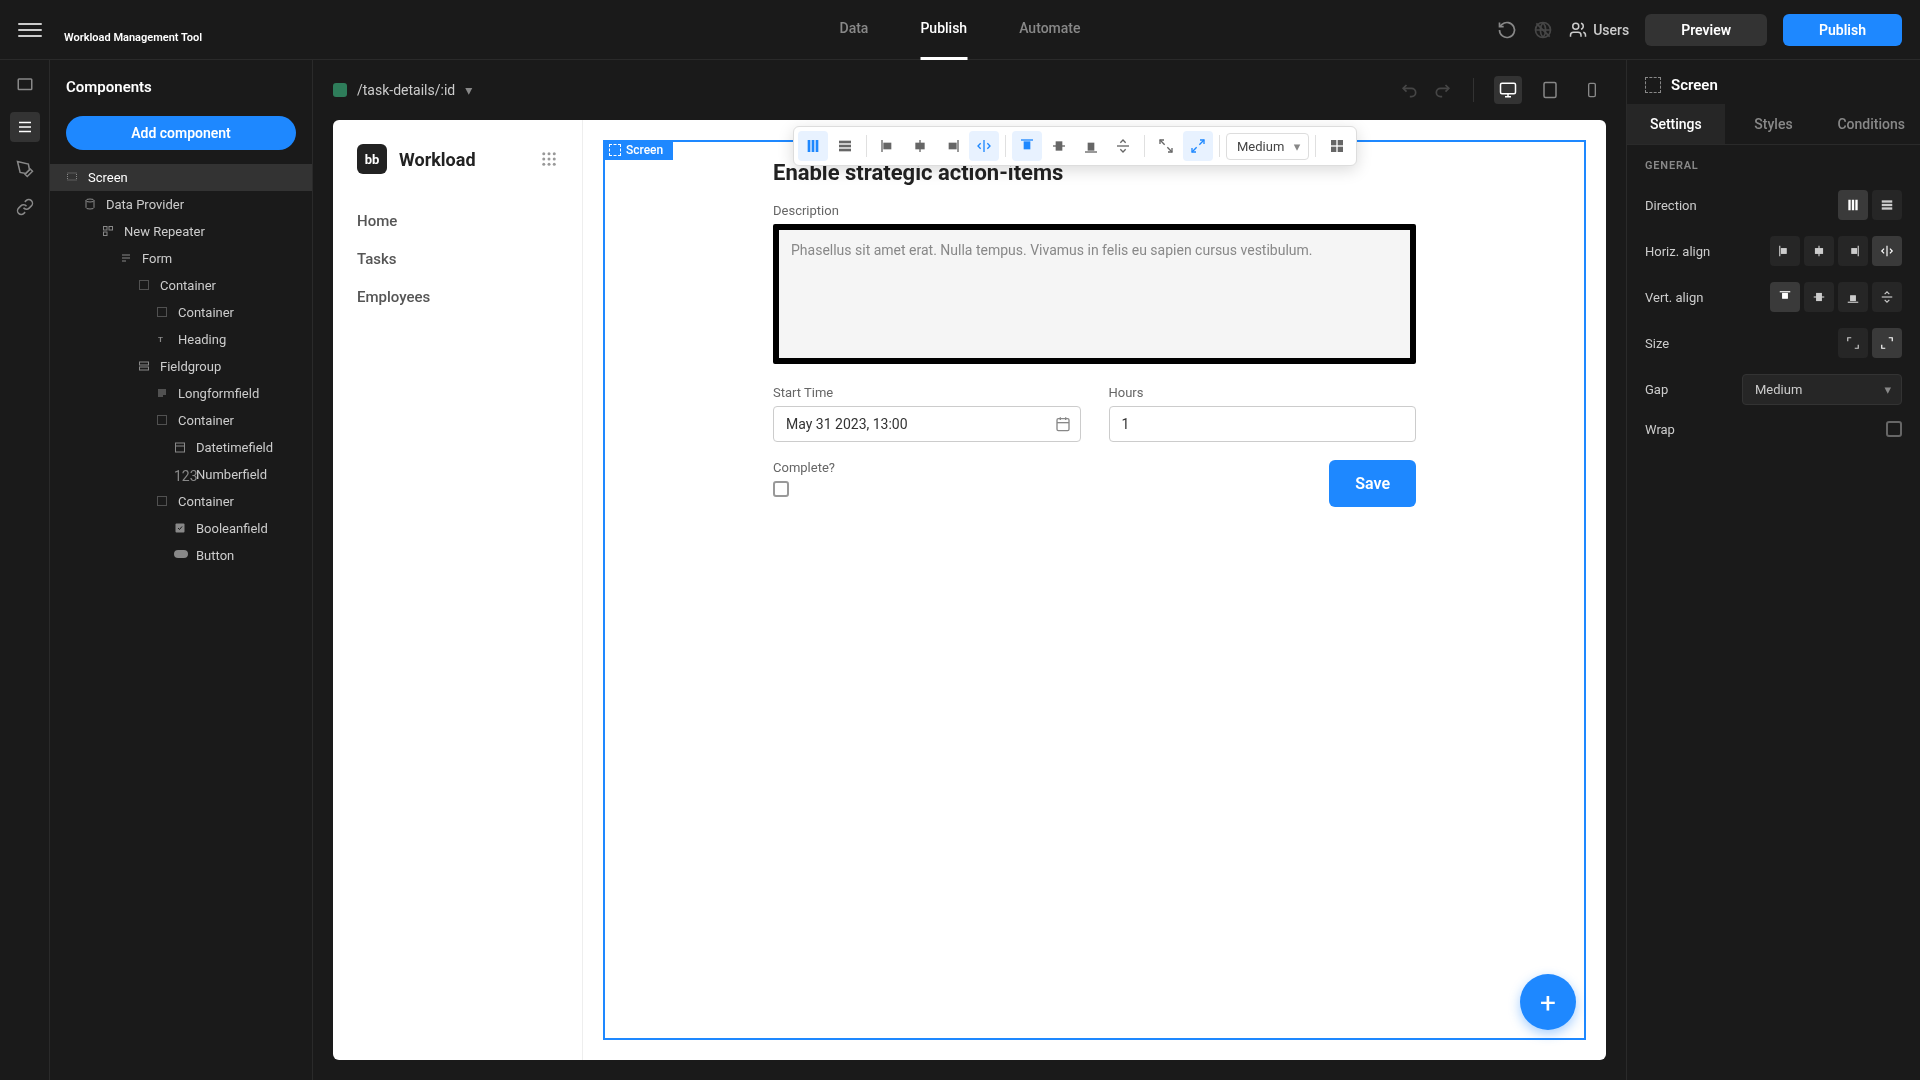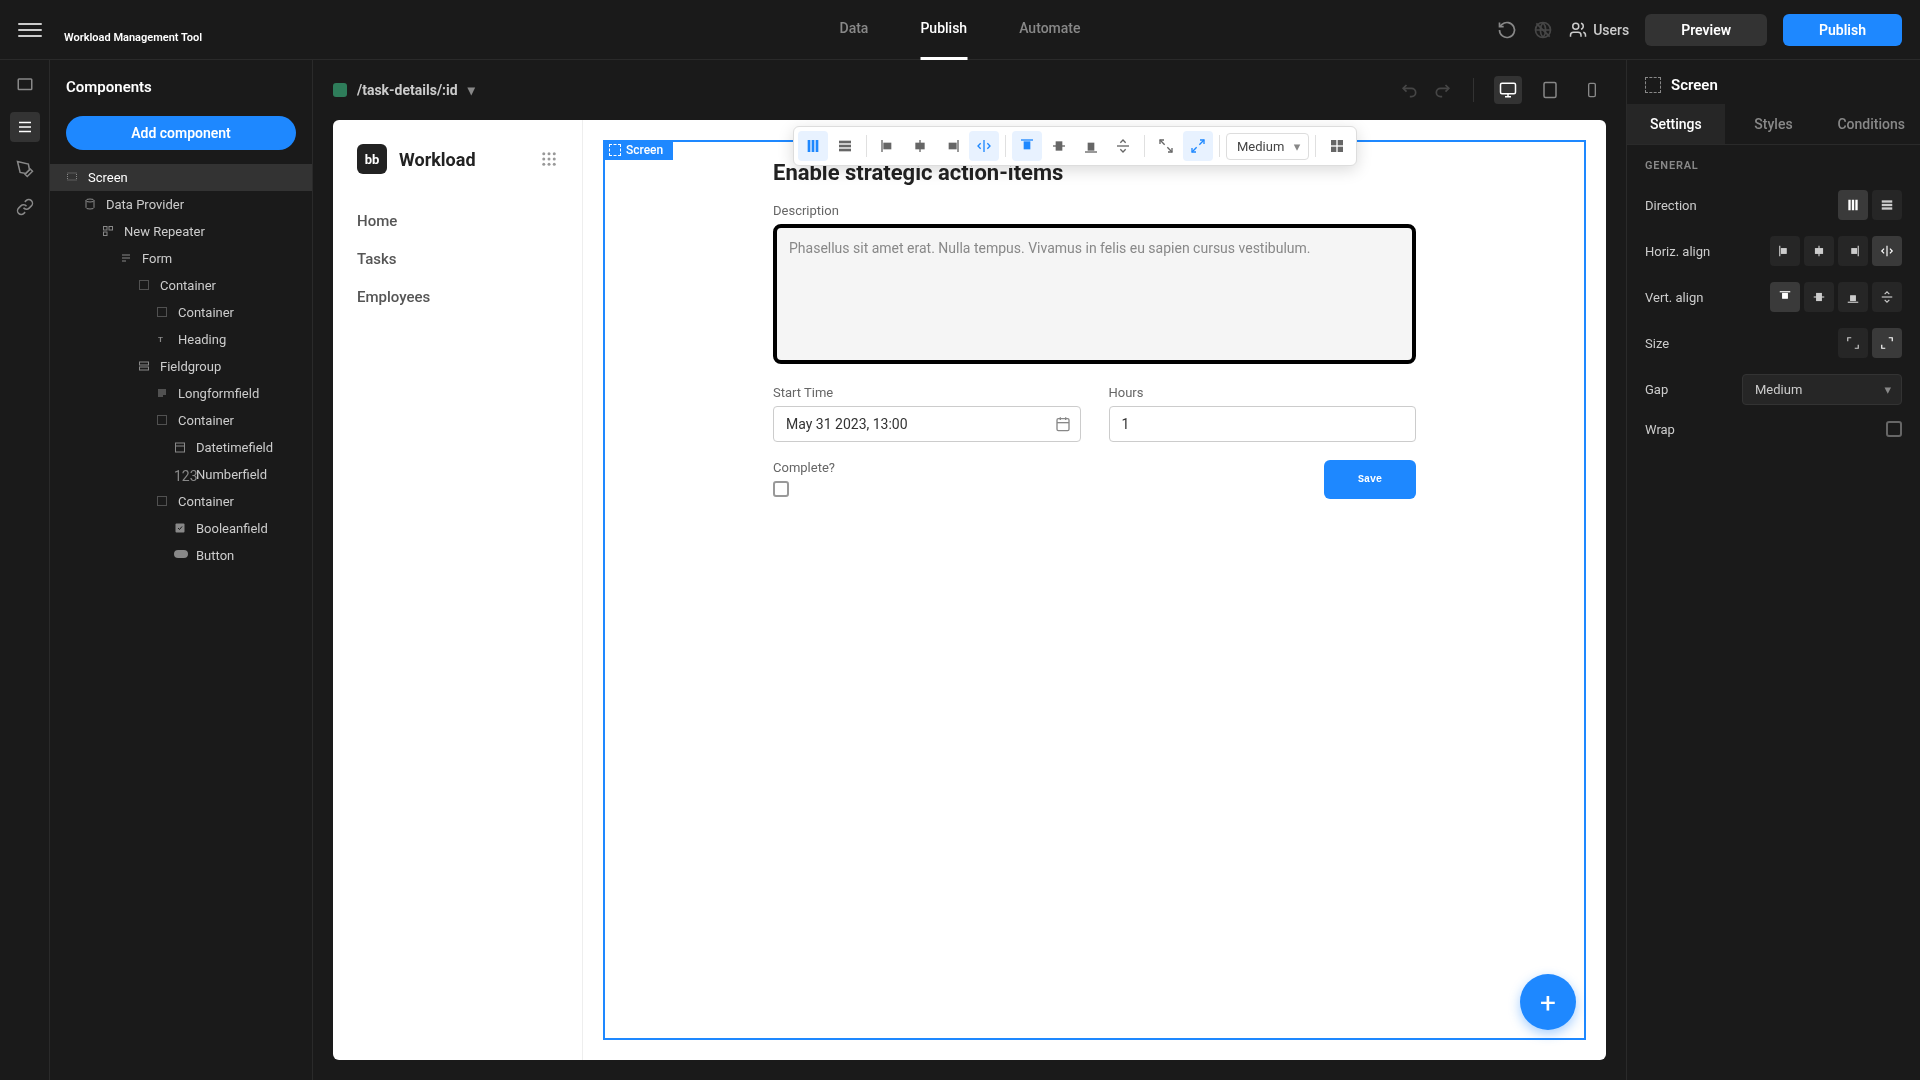--- a/index.html
+++ b/index.html
@@ -34,21 +34,21 @@
 .add-comp-btn { margin:8px 16px 14px; background:#1e88ff; color:#fff; border:none; border-radius:20px; padding:9px 0; font-weight:600; cursor:pointer; font-size:14px; }
 .tree { flex:1; overflow:auto; font-size:13px; }
 .tree-row { display:flex; align-items:center; padding:6px 10px; gap:8px; color:#ccc; cursor:pointer; }
 .tree-row.selected { background:#333; color:#fff; }
 .tree-icon { width:14px; height:14px; flex-shrink:0; color:#888; }
 .tree-label { white-space:nowrap; }
 .indent-0{padding-left:16px}.indent-1{padding-left:34px}.indent-2{padding-left:52px}.indent-3{padding-left:70px}.indent-4{padding-left:88px}.indent-5{padding-left:106px}.indent-6{padding-left:124px}
 
 
 .canvas-area { flex:1; background:#1a1a1a; display:flex; flex-direction:column; }
-.canvas-topbar { height:60px; display:flex; align-items:center; padding:0 20px;font-weight:bold; }
+.canvas-topbar { height:60px; display:flex; align-items:center; padding:0 20px; }
 .route-pill { display:flex; align-items:center; gap:10px; cursor:pointer; }
 .route-square { width:14px; height:14px; background:#2e7d5a; border-radius:3px; }
 .route-text { color:#ccc; font-size:14px; }
 .route-chev { color:#888; }
 .canvas-tb-right { margin-left:auto; display:flex; align-items:center; gap:14px; }
 .tb-icon { width:20px; height:20px; color:#888; cursor:pointer; }
 .tb-icon.disabled { opacity:.4; }
 .tb-divider { width:1px; height:24px; background:#333; margin:0 6px; }
 .device-btn { width:28px; height:28px; display:flex; align-items:center; justify-content:center; color:#888; cursor:pointer; border-radius:4px; }
 .device-btn.active { background:#333; color:#fff; }
@@ -77,29 +77,29 @@
 .ft-btn { width:30px; height:30px; display:flex; align-items:center; justify-content:center; color:#666; cursor:pointer; border-radius:4px; }
 .ft-btn.active { background:#e8f2ff; color:#1e88ff; }
 .ft-sep { width:1px; height:22px; background:#e0e0e0; margin:0 4px; }
 .ft-select { border:1px solid #ddd; border-radius:4px; padding:5px 24px 5px 10px; font-size:13px; color:#444; cursor:pointer; position:relative; background:#fff; }
 .ft-select::after { content:'▾'; position:absolute; right:8px; color:#888; }
 
 
 .pv-form { padding:20px 150px 20px 150px; color:#333; }
 .pv-heading { font-size:22px; font-weight:700; margin-bottom:18px; color:#222; }
 .pv-label { font-size:13px; color:#666; margin-bottom:6px; display:block; }
-.pv-textarea { width:100%; height:140px; background:#f5f5f5; border:4px solid #000000; border-radius:8px; padding:12px; color:#888; font-size:14px; resize:none; font-family:inherit; }
+.pv-textarea { width:100%; height:140px; background:#f5f5f5; border:6px solid #000000; border-radius:2px; padding:12px; color:#888; font-size:14px; resize:none; font-family:inherit; }
 .pv-row { display:flex; gap:28px; margin-top:18px; }
 .pv-col { flex:1; }
 .pv-input { width:100%; border:1px solid #ccc; border-radius:4px; padding:9px 12px; font-size:14px; color:#333; }
 .pv-datewrap { position:relative; }
 .pv-cal-icon { position:absolute; right:10px; top:50%; transform:translateY(-50%); color:#888; }
 .pv-bottom { display:flex; justify-content:space-between; align-items:flex-start; margin-top:18px; }
 .pv-checkbox { width:16px; height:16px; border:2px solid #999; border-radius:3px; margin-top:6px; cursor:pointer; }
-.pv-save { background:#1e88ff; color:#fff; border:none; border-radius:6px; padding:14px 34px; font-weight:600; font-size:10px; cursor:pointer;font-family:Liberation Mono, monospace; }
+.pv-save { background:#1e88ff; color:#fff; border:none; border-radius:6px; padding:14px 26px; font-weight:600; font-size:16px; cursor:pointer; }
 
 .fab { position:absolute; right:30px; bottom:30px; width:56px; height:56px; border-radius:50%; background:#1e88ff; color:#fff; display:flex; align-items:center; justify-content:center; font-size:28px; cursor:pointer; box-shadow:0 4px 12px rgba(30,136,255,.4); }
 
 
 .right-panel { width:294px; background:#1a1a1a; border-left:1px solid #2a2a2a; padding:0; }
 .rp-header { display:flex; align-items:center; gap:10px; padding:16px 18px 10px; }
 .rp-header-icon { width:16px; height:16px; border:1px dashed #888; }
 .rp-header-text { font-weight:600; color:#fff; font-size:15px; }
 .rp-tabs { display:flex; border-bottom:1px solid #2a2a2a; }
 .rp-tab { flex:1; text-align:center; padding:12px 0; color:#888; font-weight:500; cursor:pointer; font-size:14px; }

